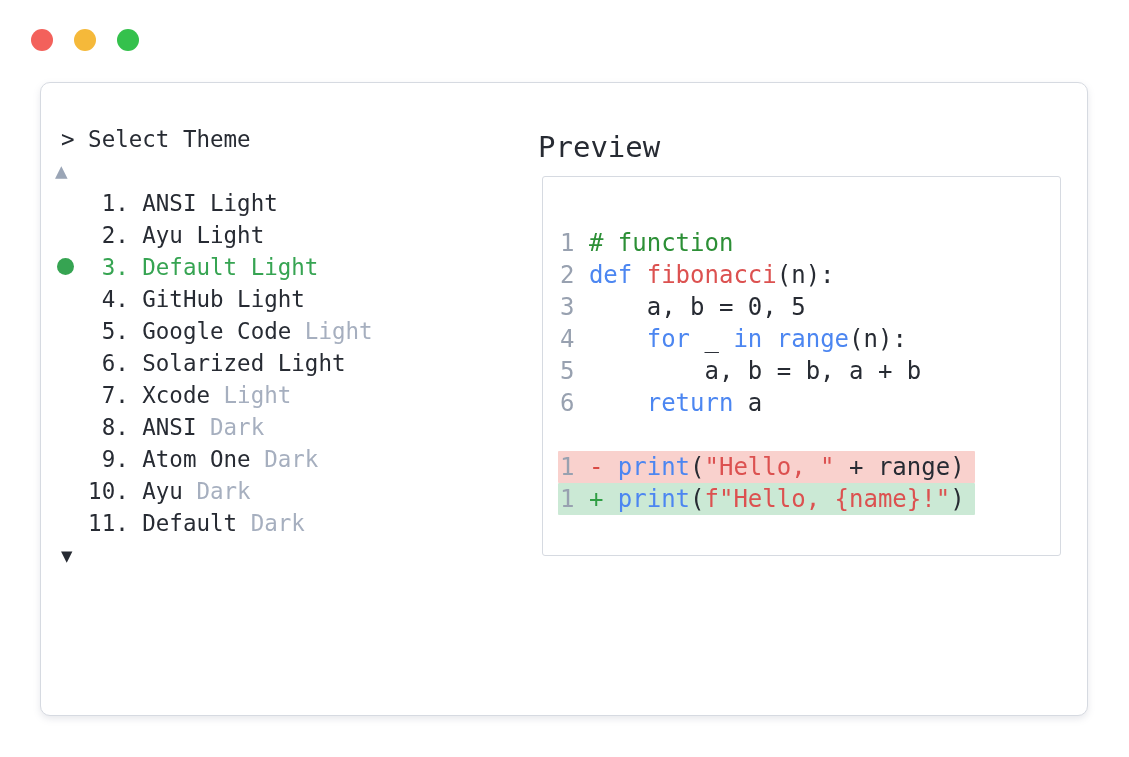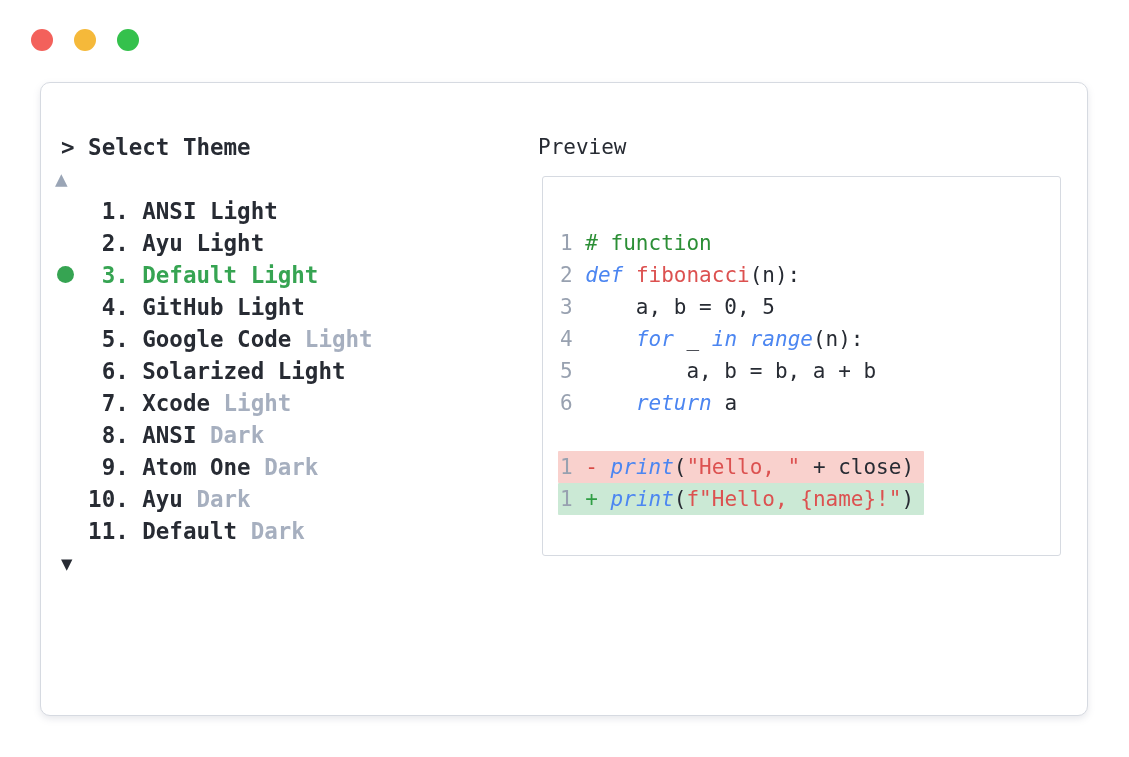--- a/index.html
+++ b/index.html
@@ -35,61 +35,61 @@
   }
   .window {
     position: absolute; left: 40px; top: 82px;
     width: 1048px; height: 634px;
     background: #fff;
     border: 1.5px solid var(--border);
     border-radius: 10px;
     box-shadow: 0 3px 7px rgba(120,130,150,0.18);
   }
   .picker {
-    position: absolute; left: 20px; top: 48px;
-    font-size: 22.5px; font-weight: 700;
+    position: absolute; left: 20px; top: 40px;
+    font-size: 22.5px; font-weight: 400;
     color: var(--text);
   }
   .line { height: 32px; line-height: 32px; white-space: pre; }
   .arrow-up {
     color: var(--up-arrow); font-size: 21px;
     margin-left: -6px;
   }
   .arrow-down { color: var(--text); font-size: 19px; }
   .item.selected { color: var(--selected-green); }
   .muted { color: var(--muted); }
   .hint { color: var(--muted); }
   .dot {
     position: absolute; left: -4px;
     width: 17px; height: 17px; border-radius: 50%;
     background: var(--selected-green);
   }
   .preview-title {
     position: absolute; left: 497px; top: 48px;
     height: 32px; line-height: 32px;
-    font-size: 21px; font-weight: 500;
+    font-size: 29px; font-weight: 500;
     color: var(--text); white-space: pre;
   }
   .preview-pane {
     position: absolute; left: 501px; top: 93px;
     width: 519px; height: 380px;
     background: #fff;
     border: 1.5px solid var(--border);
     border-radius: 3px;
   }
   #code {
     position: absolute; left: 17px; top: 50px;
-    font-size: 21px; font-weight: 500;
+    font-size: 24px; font-weight: 500;
   }
   .cline { height: 32px; line-height: 32px; white-space: pre; color: var(--text); }
   .cfill { display: inline-block; }
   .bg-del { background: var(--del-bg); padding: 0 10px 0 2px; margin-left: -2px; border-radius: 1px; }
   .bg-add { background: var(--add-bg); padding: 0 10px 0 2px; margin-left: -2px; border-radius: 1px; }
   .c-num { color: var(--line-number); }
-  .c-kw { color: var(--keyword-blue); font-style: italic; }
+  .c-kw { color: var(--keyword-blue); }
   .c-fn, .c-str { color: var(--func-string-red); }
   .c-comment { color: var(--comment-green); }
   .c-plain { color: var(--text); }
   .c-del { color: var(--del-red); }
   .c-add { color: var(--add-green); }
 </style>
 </head>
 <body>
 
 <div class="traffic-lights" id="lights">
@@ -125,18 +125,18 @@
 
   <div class="preview-pane">
     <div id="code">
         <div class="cline"><span class="cfill"><span class="c-num">1 </span><span class="c-comment"># function</span></span></div>
         <div class="cline"><span class="cfill"><span class="c-num">2 </span><span class="c-kw">def</span><span class="c-plain"> </span><span class="c-fn">fibonacci</span><span class="c-plain">(n):</span></span></div>
         <div class="cline"><span class="cfill"><span class="c-num">3 </span><span class="c-plain">    a, b = 0, 5</span></span></div>
         <div class="cline"><span class="cfill"><span class="c-num">4 </span><span class="c-plain">    </span><span class="c-kw">for</span><span class="c-plain"> _ </span><span class="c-kw">in</span><span class="c-plain"> </span><span class="c-kw">range</span><span class="c-plain">(n):</span></span></div>
         <div class="cline"><span class="cfill"><span class="c-num">5 </span><span class="c-plain">        a, b = b, a + b</span></span></div>
         <div class="cline"><span class="cfill"><span class="c-num">6 </span><span class="c-plain">    </span><span class="c-kw">return</span><span class="c-plain"> a</span></span></div>
         <div class="cline"><span class="cfill"></span></div>
-        <div class="cline"><span class="cfill bg-del"><span class="c-num">1 </span><span class="c-del">- </span><span class="c-kw">print</span><span class="c-plain">(</span><span class="c-str">"Hello, "</span><span class="c-plain"> + close)</span></span></div>
+        <div class="cline"><span class="cfill bg-del"><span class="c-num">1 </span><span class="c-del">- </span><span class="c-kw">print</span><span class="c-plain">(</span><span class="c-str">"Hello, "</span><span class="c-plain"> + range)</span></span></div>
         <div class="cline"><span class="cfill bg-add"><span class="c-num">1 </span><span class="c-add">+ </span><span class="c-kw">print</span><span class="c-plain">(</span><span class="c-str">f"Hello, {name}!"</span><span class="c-plain">)</span></span></div>
       </div>
   </div>
 
 </div>
 
 </body></html>

